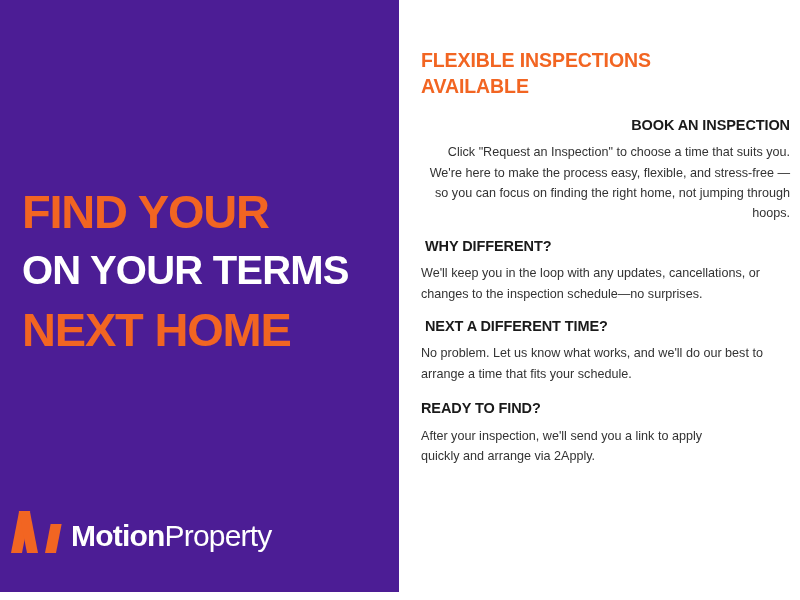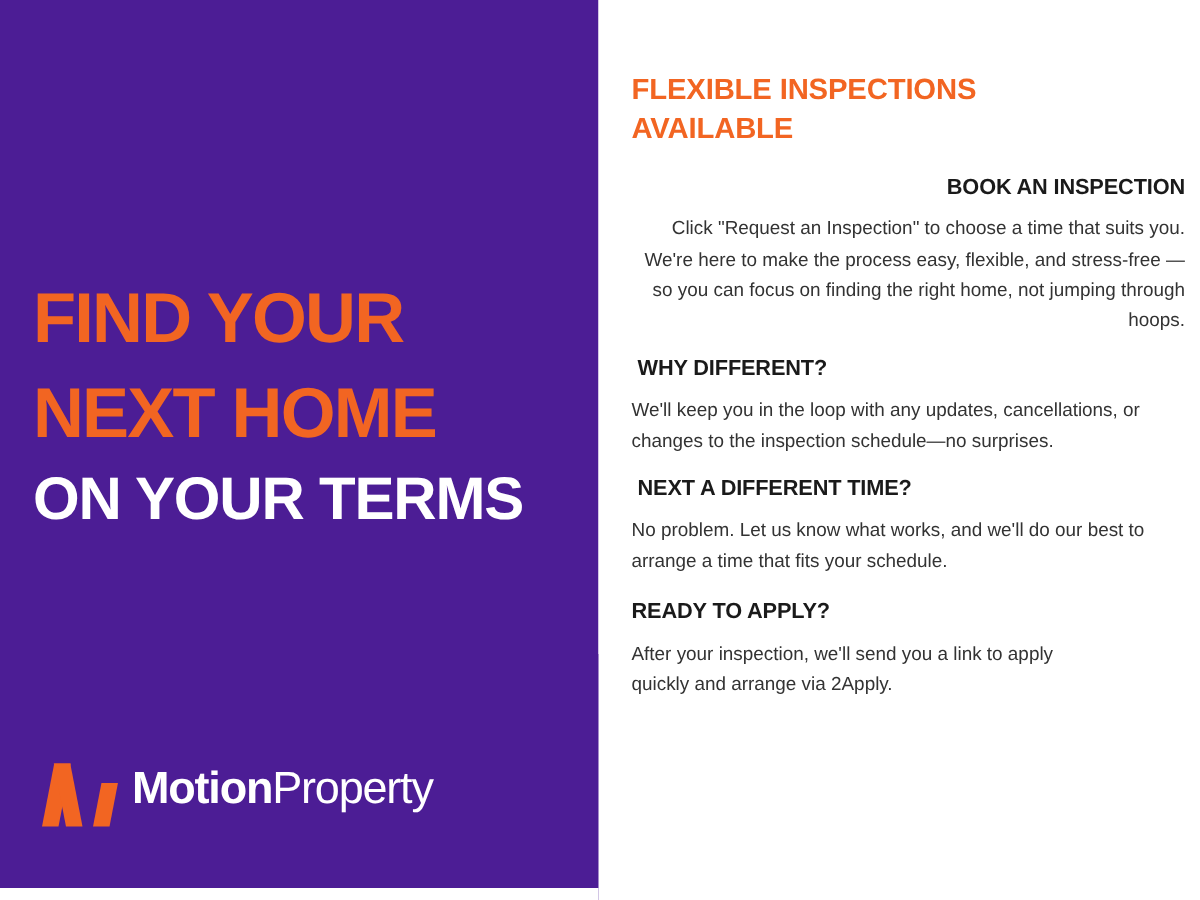--- a/index.html
+++ b/index.html
@@ -51,24 +51,24 @@
   .hero-line.l3 {
     color: #ffffff;
     font-size: 40px;
     margin-top: 14px;
     letter-spacing: -0.8px;
   }
 
   
   .logo-row {
     position: absolute;
-    left: 28px;
+    left: 11px;
     bottom: 47px;
     display: flex;
-    align-items: flex-start;
+    align-items: flex-end;
     height: 44px;
   }
   .logo-mark {
     width: 48px;
     height: 42px;
     position: relative;
     margin-right: 12px;
     flex: 0 0 48px;
   }
   .logo-mark .bar {
@@ -156,22 +156,22 @@
   }
 </style>
 </head>
 <body>
 
 <div id="page">
 
   <div class="left-panel">
     <div class="hero-block">
       <div class="hero-line l1">FIND YOUR</div>
+      <div class="hero-line l3">ON YOUR TERMS</div>
       <div class="hero-line l2">NEXT HOME</div>
-      <div class="hero-line l3">ON YOUR TERMS</div>
     </div>
 
     <div class="logo-row">
       <div class="logo-mark">
         <span class="bar b1"></span>
         <span class="bar b2"></span>
         <span class="bar b3"></span>
       </div>
       <div class="logo-text"><span>Motion</span><span class="light">Property</span></div>
     </div>
@@ -191,18 +191,18 @@
       <h3 class="indent">WHY DIFFERENT?</h3>
       <p>We'll keep you in the loop with any updates, cancellations, or changes to the inspection schedule—no surprises.</p>
     </div>
 
     <div class="section s3">
       <h3 class="indent">NEXT A DIFFERENT TIME?</h3>
       <p>No problem. Let us know what works, and we'll do our best to arrange a time that fits your schedule.</p>
     </div>
 
     <div class="section s4">
-      <h3>READY TO APPLY?</h3>
+      <h3>READY TO FIND?</h3>
       <p>After your inspection, we'll send you a link to apply quickly and arrange via 2Apply.</p>
     </div>
   </div>
 
 </div>
 
 </body></html>

